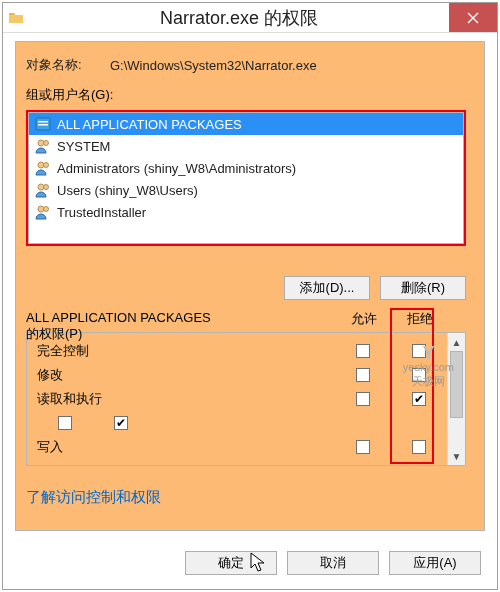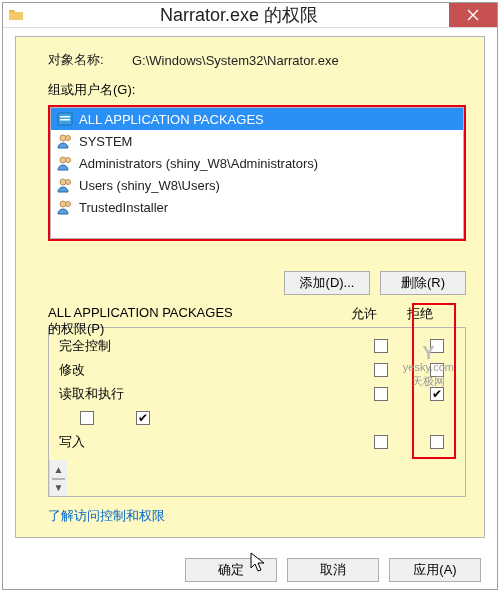--- a/index.html
+++ b/index.html
@@ -6,52 +6,52 @@
   body { margin: 0; padding: 0; background: #fff; width: 500px; height: 592px; overflow: hidden; position: relative; }
   .window { width: 496px; height: 588px; margin: 2px; border: 1px solid #9e9e9e; background: #fff; display: flex; flex-direction: column; }
   .titlebar { height: 30px; background: #fff; border-bottom: 1px solid #dcdcdc; display: flex; align-items: stretch; }
   .titlebar .icon { width: 26px; display: flex; align-items: center; justify-content: center; }
   .titlebar .title { flex: 1; display: flex; align-items: center; justify-content: center; font-size: 18px; color: #222; }
   .titlebar .close { width: 48px; background: #c75050; color: #fff; display: flex; align-items: center; justify-content: center; font-size: 16px; cursor: pointer; }
   .folder-icon svg { width: 16px; height: 16px; }
   .body { flex: 1; padding: 8px 12px 10px 12px; display: flex; flex-direction: column; }
   .tabset { display: flex; }
   .tab { border: 1px solid #b5b5b5; border-bottom: none; padding: 3px 14px; font-size: 13px; background: #fff; position: relative; top: 1px; z-index: 2; cursor: pointer; }
-  .tabpanel { flex: 1; border: 1px solid #b5b5b5; padding: 14px 18px 12px 32px; display: flex; flex-direction: column; background: #fef9c3; }
+  .tabpanel { flex: 1; border: 1px solid #b5b5b5; padding: 14px 18px 12px 10px; display: flex; flex-direction: column; background: #fdba74; }
   .row { display: flex; align-items: center; font-size: 13px; color: #222; }
   .object-label { width: 84px; }
   .object-path { flex: 1; }
   .spacer-sm { height: 12px; }
   .spacer-xs { height: 6px; }
   .group-label { font-size: 13px; }
   .userlist-wrap { border: 2px solid #e60012; padding: 0; }
   .userlist { border: 1px solid #b5b5b5; background: #fff; height: 132px; overflow: hidden; }
   .user-row { display: flex; align-items: center; height: 22px; padding: 0 6px; font-size: 13px; color: #222; gap: 6px; cursor: pointer; }
   .user-row.selected { background: #2b90f5; color: #fff; }
   .user-icon { width: 16px; height: 16px; display: inline-flex; align-items: center; justify-content: center; }
   .btn-row { display: flex; justify-content: flex-end; gap: 10px; margin-top: 30px; }
   .btn { min-width: 86px; height: 24px; border: 1px solid #adadad; background: #f0f0f0; font-size: 13px; cursor: pointer; padding: 0 12px; }
   .perm-area { margin-top: 10px; position: relative; }
   .perm-title { font-size: 13px; line-height: 16px; }
   .perm-headers { display: flex; font-size: 13px; margin-top: -32px; }
   .perm-headers .spacer { flex: 1; }
   .col-h { width: 56px; text-align: center; }
-  .perm-table-wrap { border: 1px solid #b5b5b5; margin-top: 4px; display: flex; flex-direction: column; }
+  .perm-table-wrap { border: 1px solid #b5b5b5; margin-top: 4px; display: flex; }
   .perm-table { flex: 1; padding: 6px 0 6px 10px; }
   .perm-row { display: flex; align-items: center; height: 24px; font-size: 13px; }
   .perm-row .label { flex: 1; }
   .perm-row .cbcell { width: 56px; display: flex; justify-content: center; }
   .cb { width: 14px; height: 14px; border: 1px solid #707070; background: #fff; display: inline-flex; align-items: center; justify-content: center; cursor: pointer; }
   .cb.checked::after { content: "✔"; font-size: 12px; line-height: 1; color: #000; }
   .deny-col-outline { position: absolute; border: 2px solid #e60012; pointer-events: none; }
   .scrollbar { width: 18px; background: #f0f0f0; border-left: 1px solid #dcdcdc; display: flex; flex-direction: column; }
   .scrollbar .arrow { height: 18px; display: flex; align-items: center; justify-content: center; font-size: 10px; color: #555; cursor: pointer; }
   .scrollbar .track { flex: 1; position: relative; }
   .scrollbar .thumb { position: absolute; top: 0; left: 2px; right: 2px; height: 70%; background: #cdcdcd; border: 1px solid #b5b5b5; }
-  .link { color: #0066cc; font-size: 13px; cursor: pointer; margin-top: 10px; }
+  .link { color: #0066cc; font-size: 15px; cursor: pointer; margin-top: 22px; }
   .footer { display: flex; justify-content: flex-end; gap: 10px; padding: 10px 16px 14px 0; }
   .footer .btn { min-width: 92px; }
   .watermark { position: absolute; right: 46px; top: 346px; text-align: center; font-size: 11px; color: #9a9a9a; line-height: 14px; pointer-events: none; user-select: none; }
   .watermark .logo { font-weight: bold; font-size: 18px; color: #bcbcbc; }
   .cursor { position: absolute; left: 250px; top: 552px; pointer-events: none; }
 </style>
 </head>
 <body>
 
 <div class="window">

